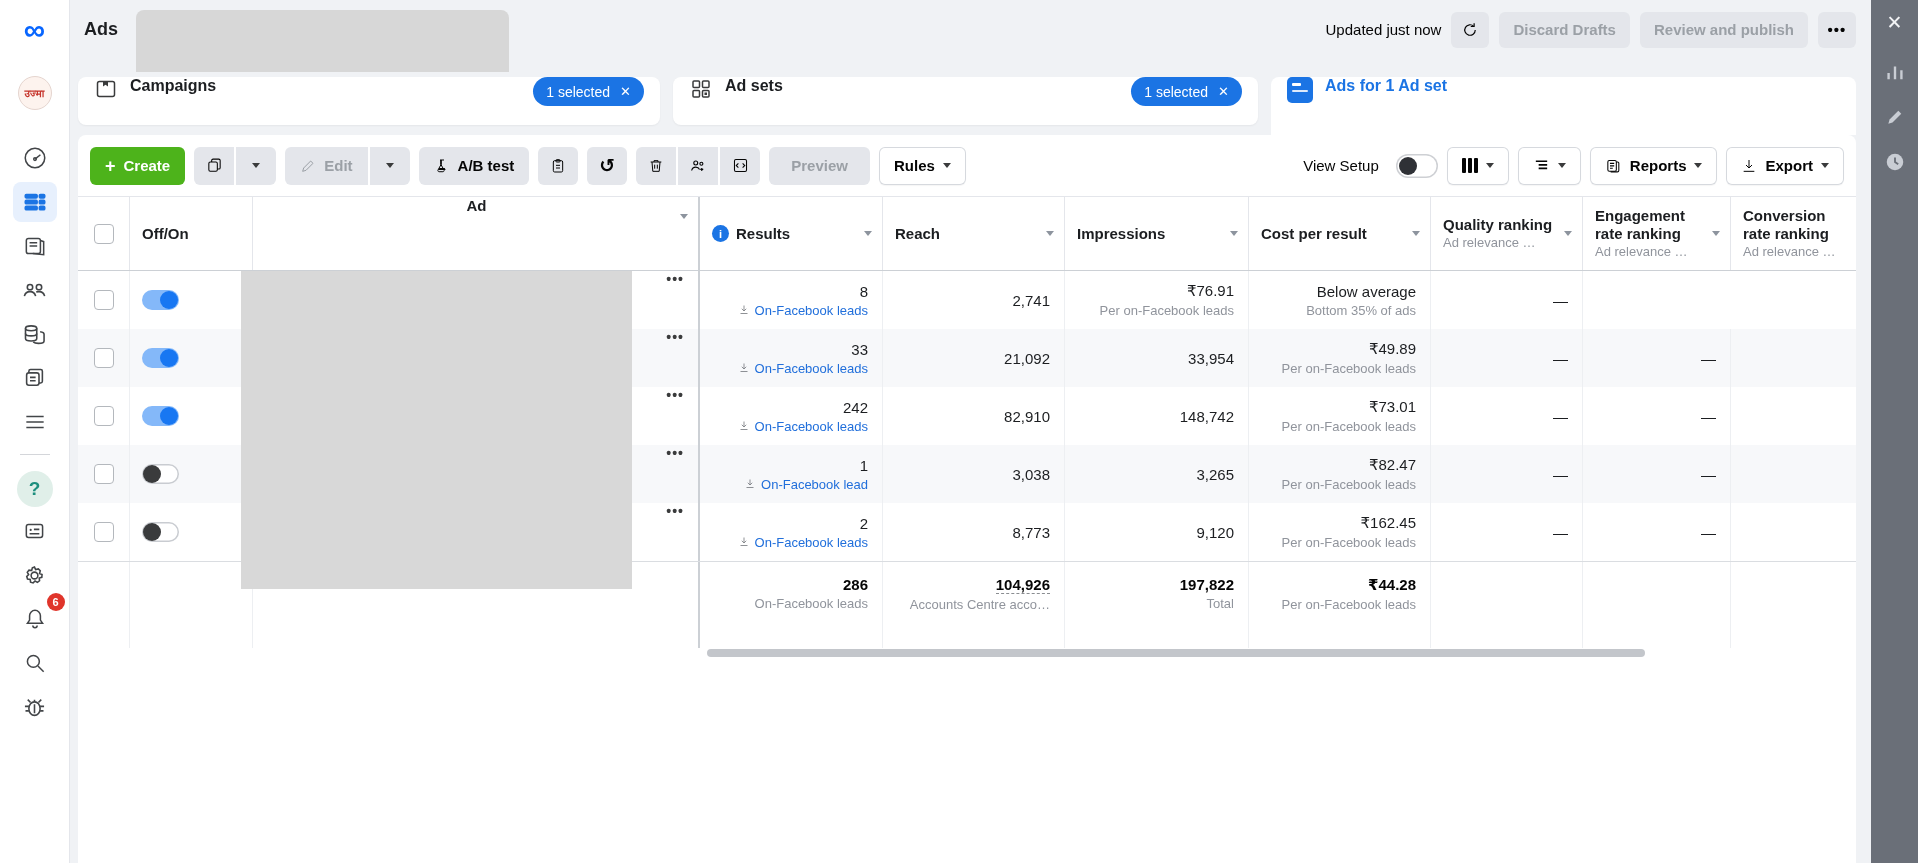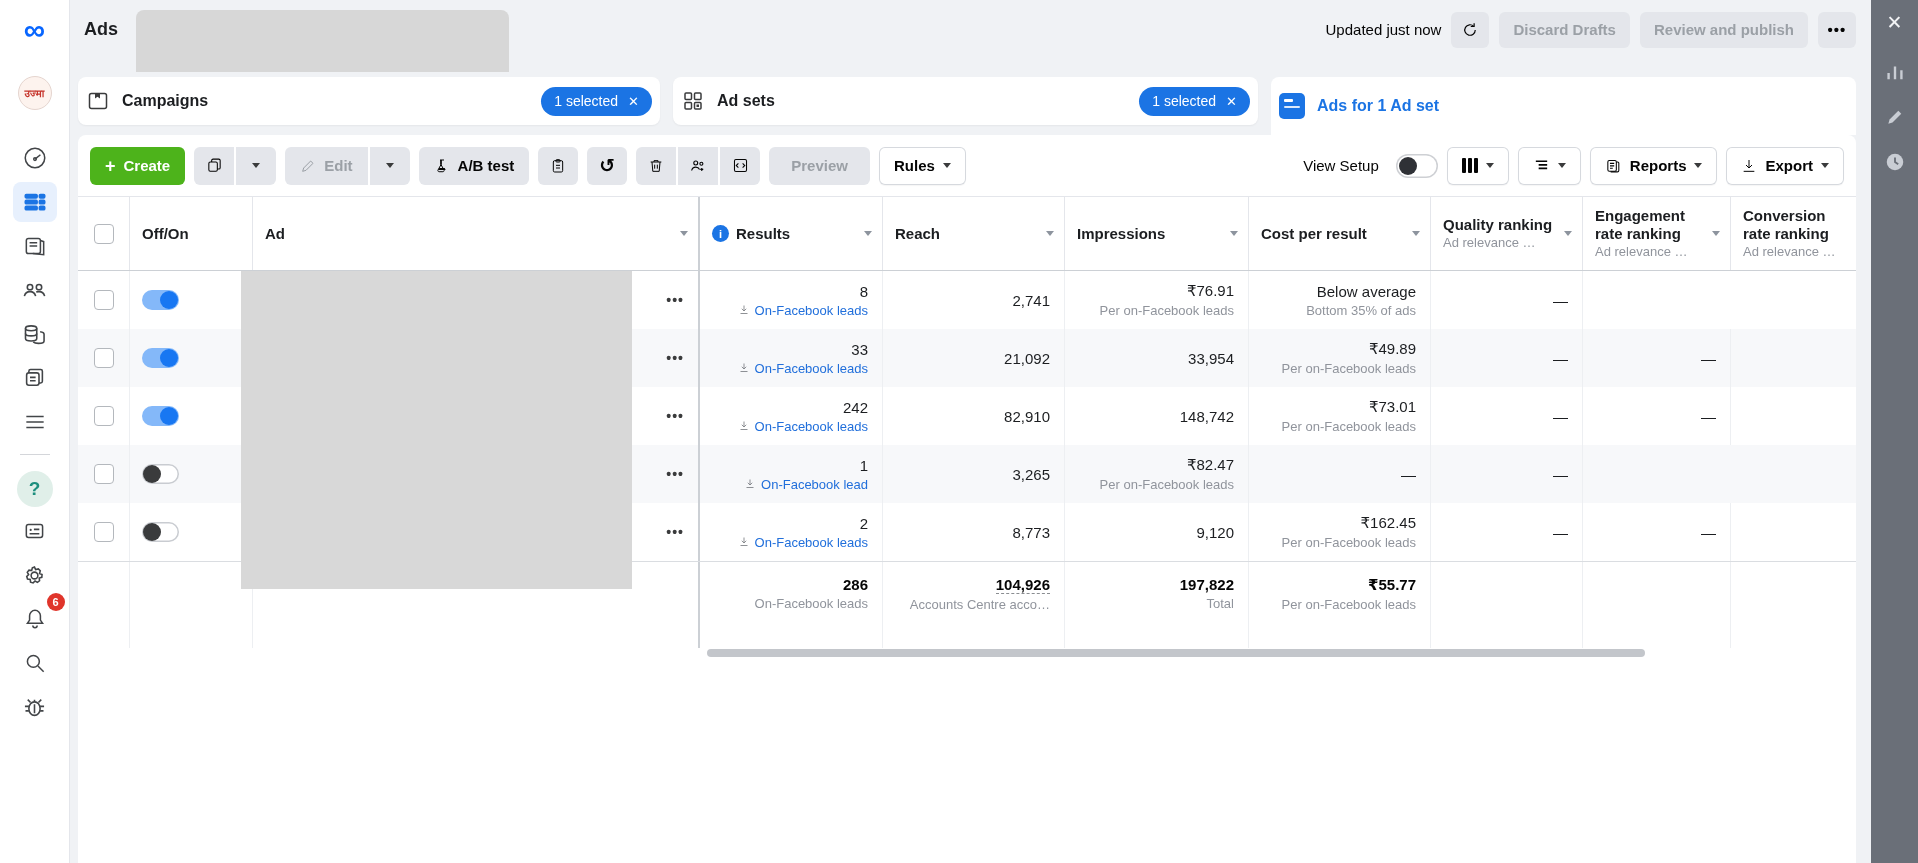--- a/index.html
+++ b/index.html
@@ -41,21 +41,21 @@
   .filter-row { height:41px; margin-top:8px; display:flex; gap:21px; }
   .searchbar { flex:1; background:#fff; border-radius:8px; display:flex; align-items:center; padding:0 14px; gap:10px; box-shadow:0 1px 2px rgba(0,0,0,.06); }
   .searchbar input { border:0; outline:0; flex:1; font-size:15px; font-family:inherit; color:#1c1e21; background:transparent; }
   .searchbar input::placeholder { color:#65676b; }
   .date-chip { width:327px; background:#e4e6eb; border-radius:8px; display:flex; align-items:center; justify-content:flex-end; gap:12px; padding:0 16px; font-size:15px; color:#050505; cursor:pointer; }
   .caret { width:0; height:0; border-left:5px solid transparent; border-right:5px solid transparent; border-top:6px solid #3a3b3c; }
   .caret.sm { border-left-width:4px; border-right-width:4px; border-top-width:5px; }
   .caret.gray { border-top-color:#8d949e; }
 
   .tabs-row { margin-top:18px; display:flex; gap:13px; height:58px; }
-  .tab-card { background:#fff; border-radius:8px; height:48px; display:flex; align-items:center; padding:0 8px; gap:12px; box-shadow:0 1px 2px rgba(0,0,0,.05); cursor:pointer; }
+  .tab-card { background:#fff; border-radius:8px; height:48px; display:flex; padding:0 16px; gap:12px; box-shadow:0 1px 2px rgba(0,0,0,.05); cursor:pointer; }
   .tab-card.campaigns { width:582px; }
   .tab-card.adsets { width:585px; }
   .tab-card.ads-active { flex:1; height:58px; border-radius:8px 8px 0 0; box-shadow:none; }
   .tab-label { font-size:16px; font-weight:bold; color:#1c1e21; }
   .tab-card .grow { flex:1; }
   .sel-pill { background:#1b74e4; color:#fff; border-radius:15px; height:29px; display:flex; align-items:center; gap:10px; padding:0 13px; font-size:14px; cursor:pointer; }
   .sel-pill .x { font-size:13px; }
   .tab-card svg.outline { stroke:#3a3b3c; fill:none; stroke-width:1.5; }
   .ads-ico { width:26px; height:26px; background:#1b74e4; border-radius:5px; position:relative; }
   .ads-ico:before { content:""; position:absolute; left:5px; top:6px; width:9px; height:3px; background:#fff; border-radius:1px; }
@@ -84,21 +84,21 @@
   .cols-ico span { width:4px; height:15px; background:#050505; border-radius:1px; }
   .undo-glyph { font-size:19px; line-height:16px; color:#050505; }
 
   
   .grid { display:grid; grid-template-columns:52px 123px 447px 183px 182px 184px 182px 152px 148px 125px; }
   .thead { height:75px; border-top:1px solid #e4e6eb; border-bottom:1px solid #ccd0d5; }
   .th { display:flex; align-items:center; padding:0 10px 0 12px; font-size:15px; font-weight:bold; border-right:1px solid #e4e6eb; position:relative; }
   .th .sub, .ranking-sub { font-weight:normal; font-size:13px; color:#90949c; }
   .th.no-r { border-right:none; }
   .th .hcaret { margin-left:auto; }
-  .freeze { border-right:2px solid #ccd0d5 !important; }
+  .freeze { border-right:2px solid #ccd0d5 !important;flex-direction:column; }
   .checkbox { width:20px; height:20px; border:1.5px solid #b4b8bd; border-radius:4px; background:#fff; cursor:pointer; display:inline-block; }
   .info-i { width:17px; height:17px; border-radius:50%; background:#1b74e4; color:#fff; font-size:11px; font-weight:bold; font-style:normal; display:inline-flex; align-items:center; justify-content:center; margin-right:7px; }
   .two-line { line-height:18px; }
 
   .trow { height:58px; }
   .trow.alt { background:#f7f8fa; }
   .cell { border-right:1px solid #edeff2; display:flex; align-items:center; padding:0 14px 0 12px; position:relative; }
   .cell.num { flex-direction:column; align-items:flex-end; justify-content:center; padding-right:14px; }
   .cell .val { font-size:15px; color:#1c1e21; }
   .cell .subtxt { font-size:13px; color:#90949c; margin-top:3px; }
@@ -553,20 +553,23 @@
             <div class="cell num">
               <div class="val">1</div>
               <div class="sublink">
                 <svg width="12" height="12" viewBox="0 0 24 24">
                   <path d="M12 3v10M7.5 9.5L12 14l4.5-4.5M5 19h14"></path>
                 </svg>
                 <span>On-Facebook lead</span>
               </div>
             </div>
             <div class="cell num">
+              <div class="val">3,038</div>
+            </div>
+            <div class="cell num">
               <div class="val">3,265</div>
             </div>
             <div class="cell num">
               <div class="val">₹82.47</div>
               <div class="subtxt">Per on-Facebook leads</div>
             </div>
             <div class="cell num">
               <div class="val dash">—</div>
             </div>
             <div class="cell num">
@@ -625,21 +628,21 @@
         </div>
         <div class="cell num" style="justify-content:flex-start">
           <div class="val dotted">104,926</div>
           <div class="subtxt">Accounts Centre acco…</div>
         </div>
         <div class="cell num" style="justify-content:flex-start">
           <div class="val">197,822</div>
           <div class="subtxt">Total</div>
         </div>
         <div class="cell num" style="justify-content:flex-start">
-          <div class="val">₹55.77</div>
+          <div class="val">₹44.28</div>
           <div class="subtxt">Per on-Facebook leads</div>
         </div>
         <div class="cell"></div>
         <div class="cell"></div>
         <div class="cell" style="border-right:none"></div>
       </div>
 
       <div class="redact-ad"></div>
       <div class="hscroll"></div>
     </div>

